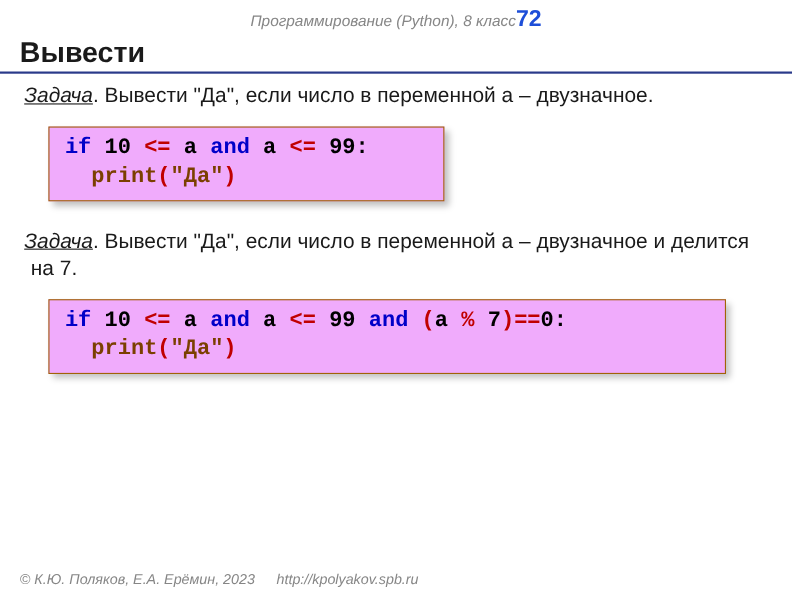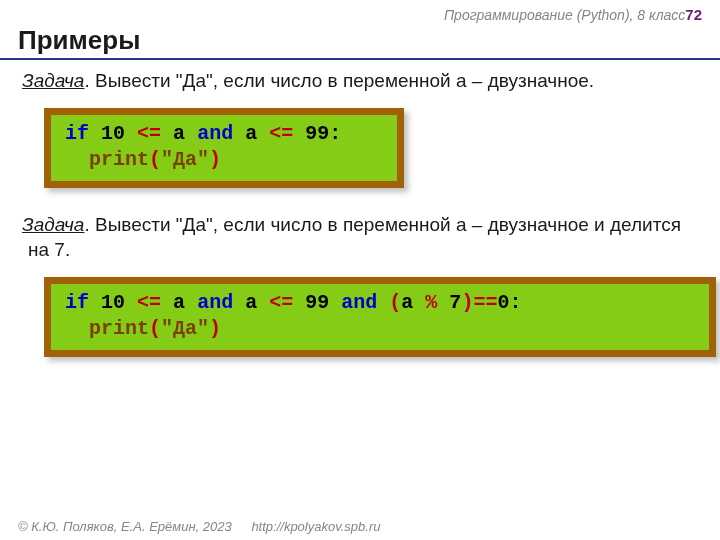--- a/index.html
+++ b/index.html
@@ -7,31 +7,31 @@
     width: 720px;
     height: 540px;
     background: #fff;
     font-family: Arial, sans-serif;
     position: relative;
     overflow: hidden;
   }
   .course-header {
     padding: 6px 18px 2px 18px;
     display: flex;
-    justify-content: flex-end;
+    justify-content: center;
     align-items: baseline;
     color: #868686;
     font-style: italic;
     font-size: 14px;
   }
   .page-num {
     font-style: normal;
     font-weight: bold;
-    font-size: 15px;
-    color: #701a75;
+    font-size: 21px;
+    color: #1d4ed8;
   }
   .title {
     padding: 0px 18px 2px 18px;
     font-size: 26px;
     font-weight: bold;
     color: #1a1a1a;
     border-bottom: 2px solid #2a3a8a;
     margin-bottom: 8px;
   }
   .content {
@@ -40,34 +40,34 @@
   .task {
     font-size: 19px;
     color: #1a1a1a;
     line-height: 1.35;
     margin-bottom: 8px;
     padding-left: 6px;
     text-indent: -6px;
   }
   .task-label { font-style: italic; text-decoration: underline; }
   .codebox {
-    background: #84cc16;
-    border: 7px solid #a16207;
+    background: #f0abfc;
+    border: 1px solid #a16207;
     box-shadow: 4px 4px 6px rgba(0,0,0,0.25);
     padding: 6px 14px 8px 14px;
     margin: 6px 0 24px 22px;
     font-family: "Courier New", monospace;
     font-size: 20px;
     font-weight: bold;
     line-height: 1.3;
     white-space: pre;
     display: inline-block;
     min-width: 360px;
   }
-  .codebox.wide { width: 672px; }
+  .codebox.wide { width: 616px; }
   .kw  { color: #0000c8; }
   .op  { color: #c00000; }
   .num { color: #000; }
   .fn  { color: #7b3f00; }
   .str { color: #7b3f00; }
   .paren { color: #c00000; }
   .var { color: #000; }
   .footer {
     position: absolute;
     bottom: 6px;
@@ -79,21 +79,21 @@
   .footer .url { margin-left: 16px; }
 </style>
 </head>
 <body>
 
 <div class="course-header">
   <span>Программирование (Python), 8 класс</span>
   <span class="page-num">72</span>
 </div>
 
-<div class="title">Примеры</div>
+<div class="title">Вывести</div>
 
 <div class="content">
 
   <p class="task">
     <span class="task-label">Задача</span><span>. Вывести "Да", если число в переменной a – двузначное.</span>
   </p>
 
   <div class="codebox"><span class="kw">if</span> <span class="num">10</span> <span class="op">&lt;=</span> <span class="var">a</span> <span class="kw">and</span> <span class="var">a</span> <span class="op">&lt;=</span> <span class="num">99</span><span class="var">:</span>
 <span>  </span><span class="fn">print</span><span class="paren">(</span><span class="str">"Да"</span><span class="paren">)</span></div>
 

